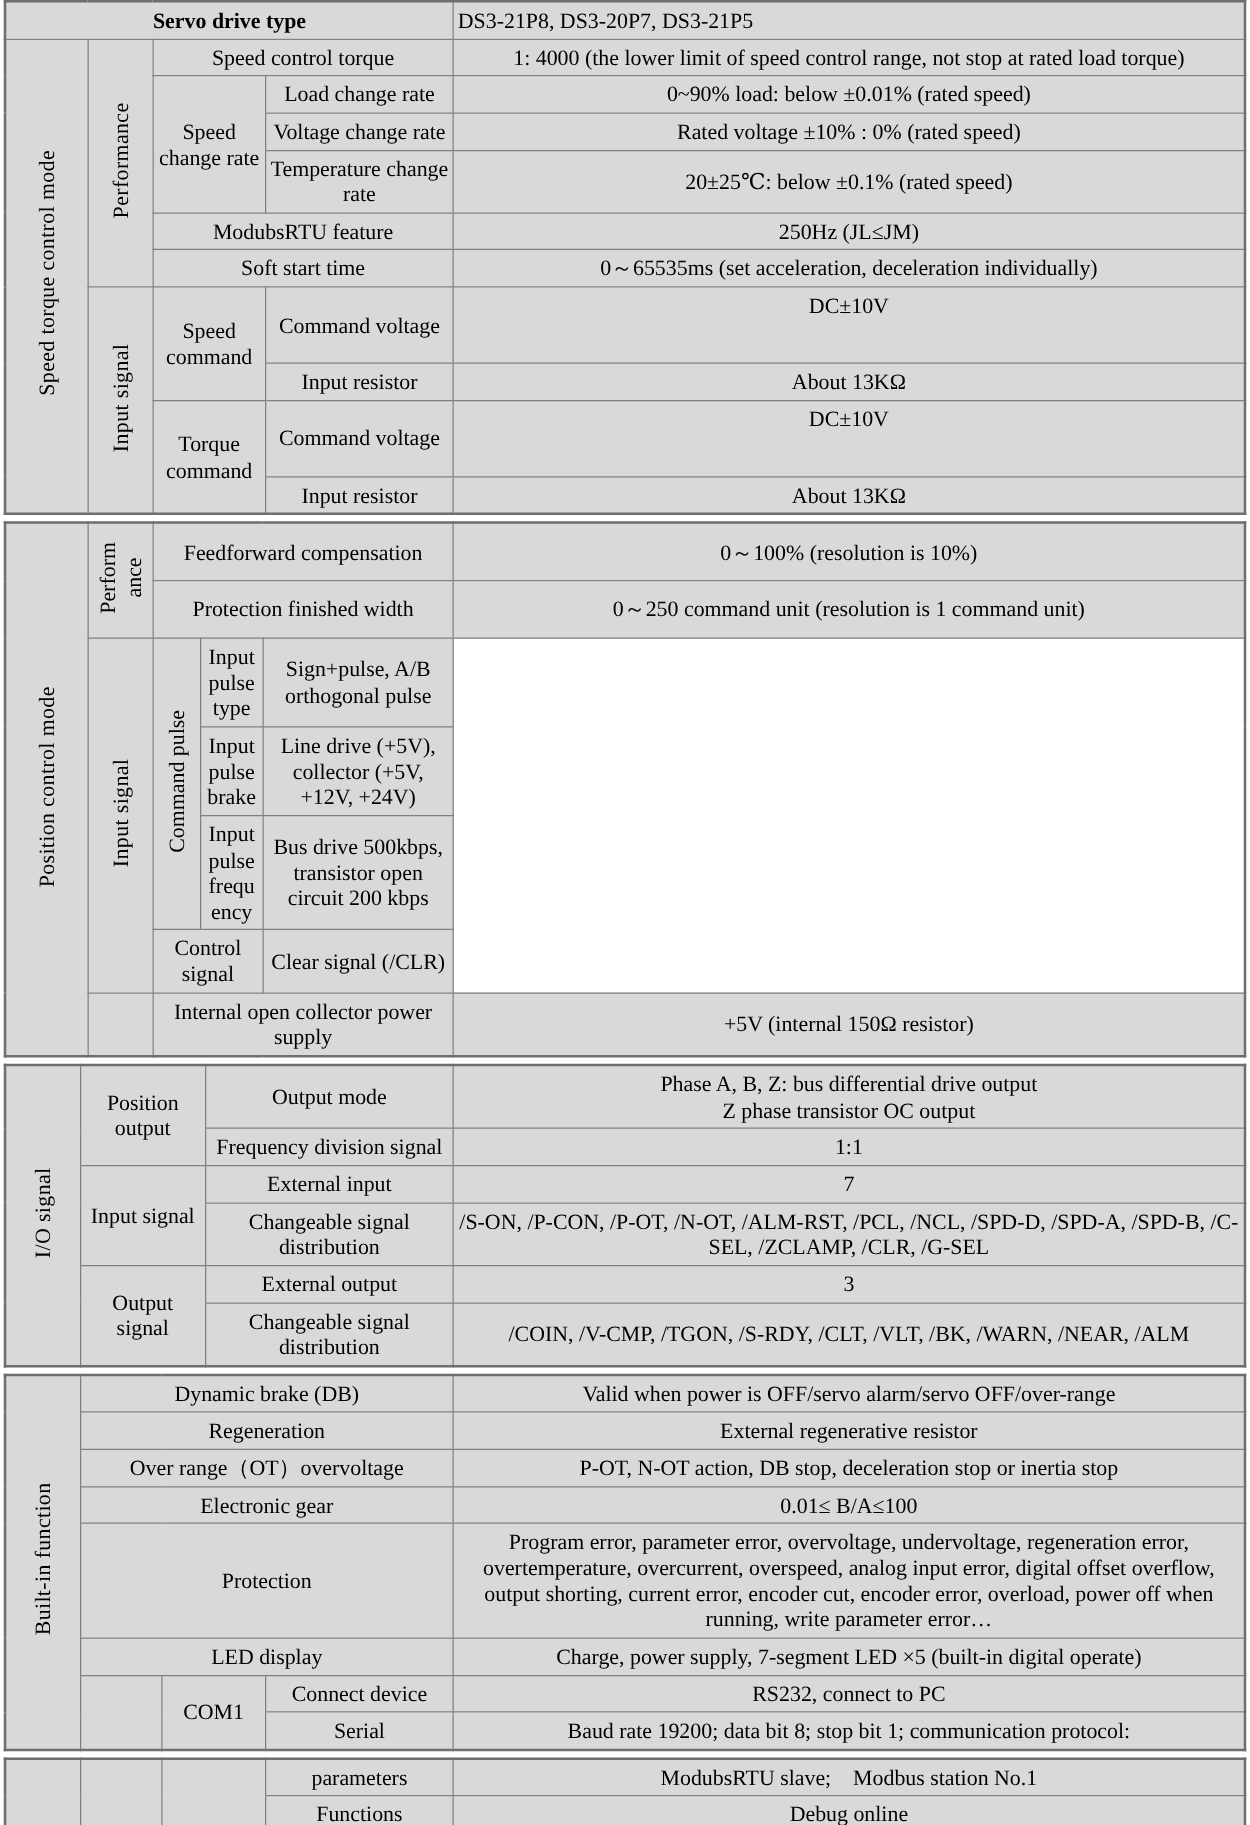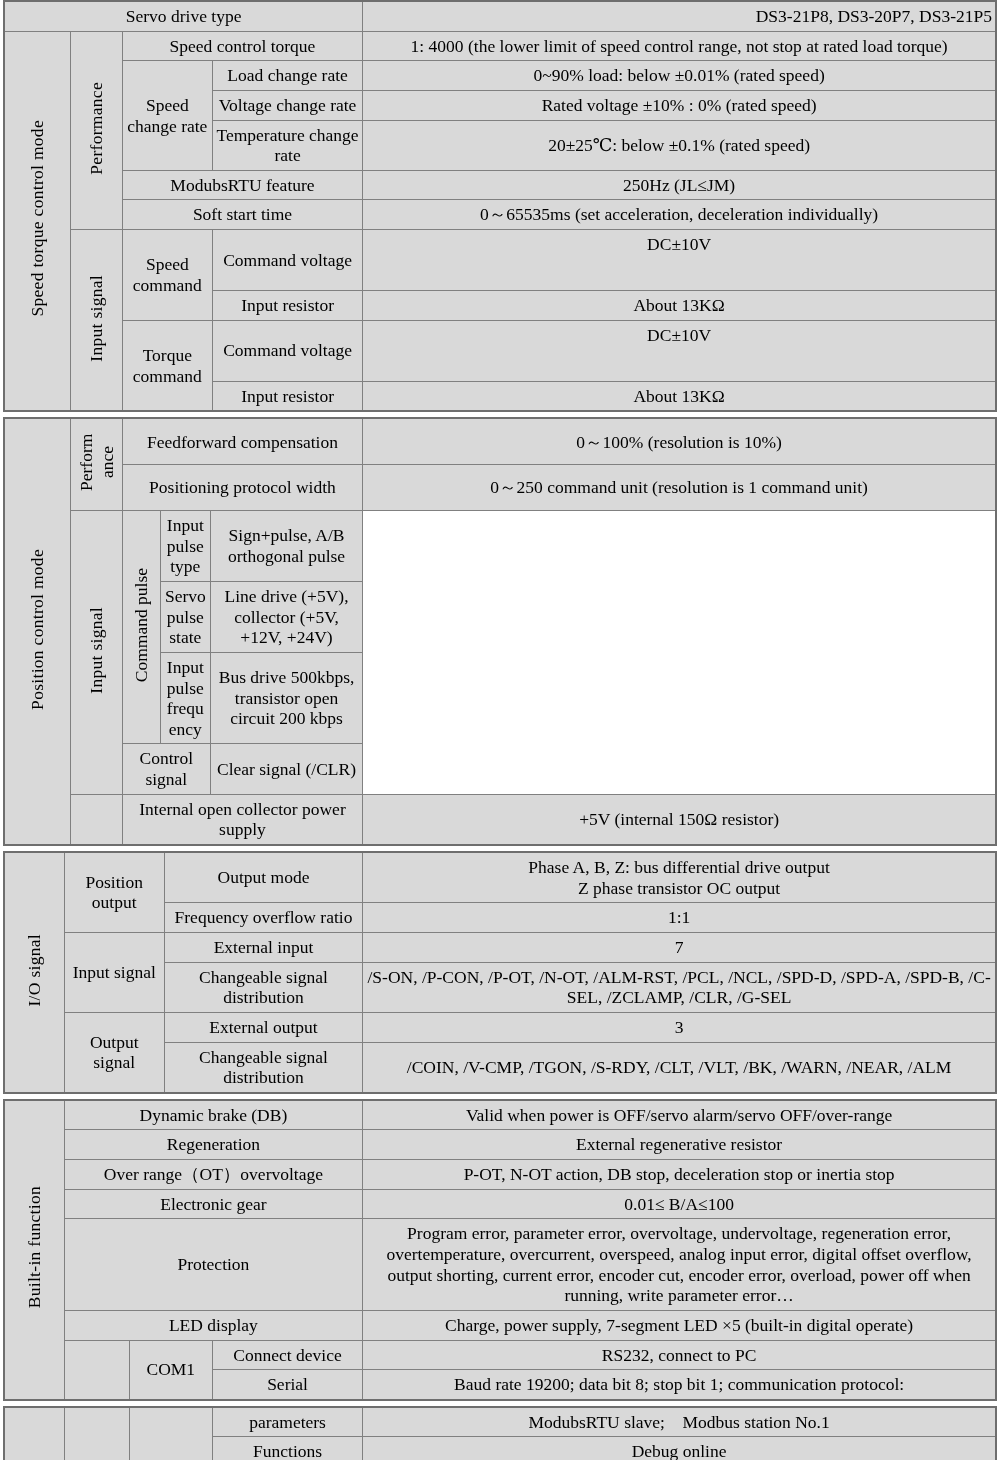--- a/index.html
+++ b/index.html
@@ -58,40 +58,41 @@
   }
   .vwrap-wrap {
     writing-mode: vertical-rl;
     transform: rotate(180deg);
     display: inline-block;
     max-height: 150px;
     text-align: center;
   }
   td.hdr-left {
     font-size: 18px;
+    font-weight: bold;
   }
 </style>
 </head>
 <body>
 
 <div id="page">
 
   <table class="spec">
     <colgroup>
       <col style="width:66px">
         <col style="width:52px">
         <col style="width:90px">
         <col style="width:150px">
         <col style="width:632px">
     </colgroup>
     <tbody>
 
       <tr>
         <td colspan="4" class="hdr-left">Servo drive type</td>
-        <td class="val" style="text-align:right">DS3-21P8, DS3-20P7, DS3-21P5</td>
+        <td class="val" style="text-align:left">DS3-21P8, DS3-20P7, DS3-21P5</td>
       </tr>
 
       <tr>
         <td class="vert" rowspan="10">
           <span class="vwrap">Speed torque control mode</span>
         </td>
         <td class="vert" rowspan="6">
           <span class="vwrap">Performance</span>
         </td>
         <td colspan="2">Speed control torque</td>
@@ -160,36 +161,36 @@
         <td class="vert" rowspan="7">
           <span class="vwrap">Position control mode</span>
         </td>
         <td class="vert" rowspan="2">
           <span class="vwrap-wrap" style="max-height:78px">Perform ance</span>
         </td>
         <td colspan="3">Feedforward compensation</td>
         <td class="val">0～100% (resolution is 10%)</td>
       </tr>
       <tr>
-        <td colspan="3">Positioning protocol width</td>
+        <td colspan="3">Protection finished width</td>
         <td class="val">0～250 command unit (resolution is 1 command unit)</td>
       </tr>
 
       <tr>
         <td class="vert" rowspan="4">
           <span class="vwrap">Input signal</span>
         </td>
         <td class="vert" rowspan="3">
           <span class="vwrap-wrap" style="max-height:125px">Command pulse</span>
         </td>
         <td>Input pulse type</td>
         <td class="val">Sign+pulse, A/B orthogonal pulse</td>
       </tr>
       <tr>
-        <td>Servo pulse state</td>
+        <td>Input pulse brake</td>
         <td class="val">Line drive (+5V), collector (+5V, +12V, +24V)</td>
       </tr>
       <tr>
         <td>Input pulse frequency</td>
         <td class="val">Bus drive 500kbps, transistor open circuit 200 kbps</td>
       </tr>
       <tr>
         <td colspan="2">Control signal</td>
         <td class="val">Clear signal (/CLR)</td>
       </tr>
@@ -213,21 +214,21 @@
       <tr>
         <td class="vert" rowspan="6">
           <span class="vwrap">I/O signal</span>
         </td>
         <td rowspan="2">Position output</td>
         <td>Output mode</td>
         <td class="val" style="white-space:pre-line">Phase A, B, Z: bus differential drive output
 Z phase transistor OC output</td>
       </tr>
       <tr>
-        <td>Frequency overflow ratio</td>
+        <td>Frequency division signal</td>
         <td class="val">1:1</td>
       </tr>
 
       <tr>
         <td rowspan="2">Input signal</td>
         <td>External input</td>
         <td class="val">7</td>
       </tr>
       <tr>
         <td>Changeable signal distribution</td>

